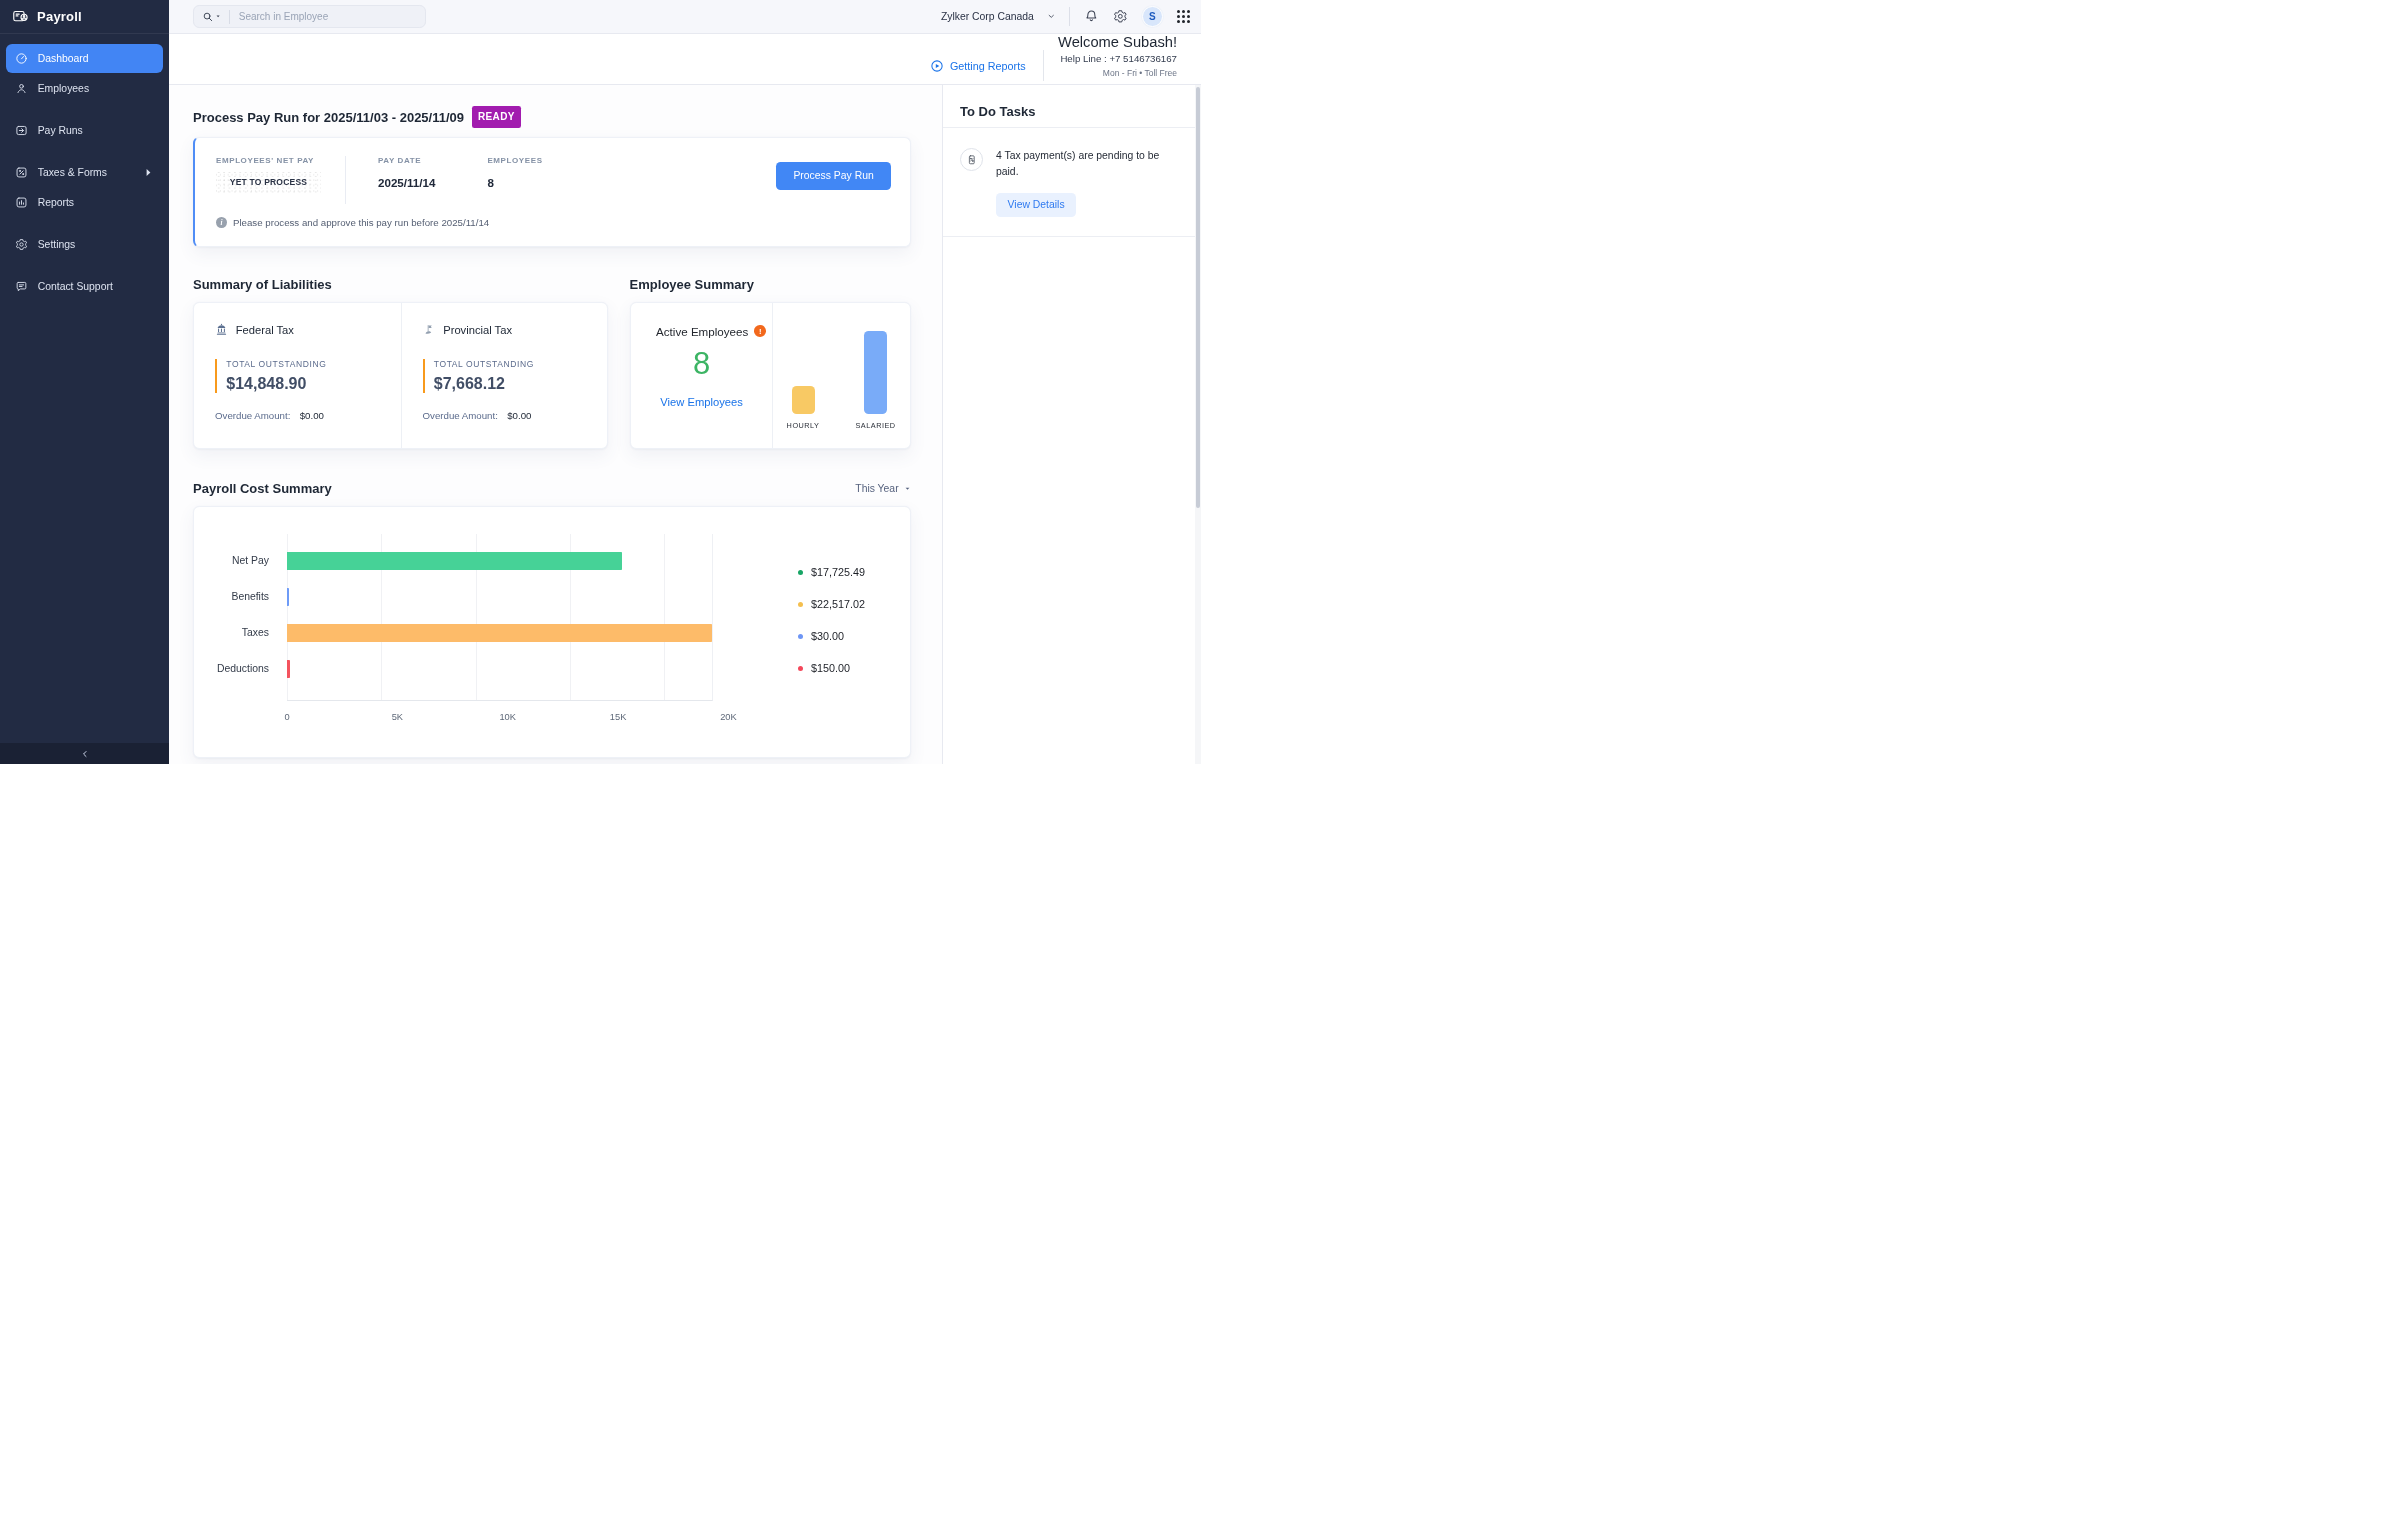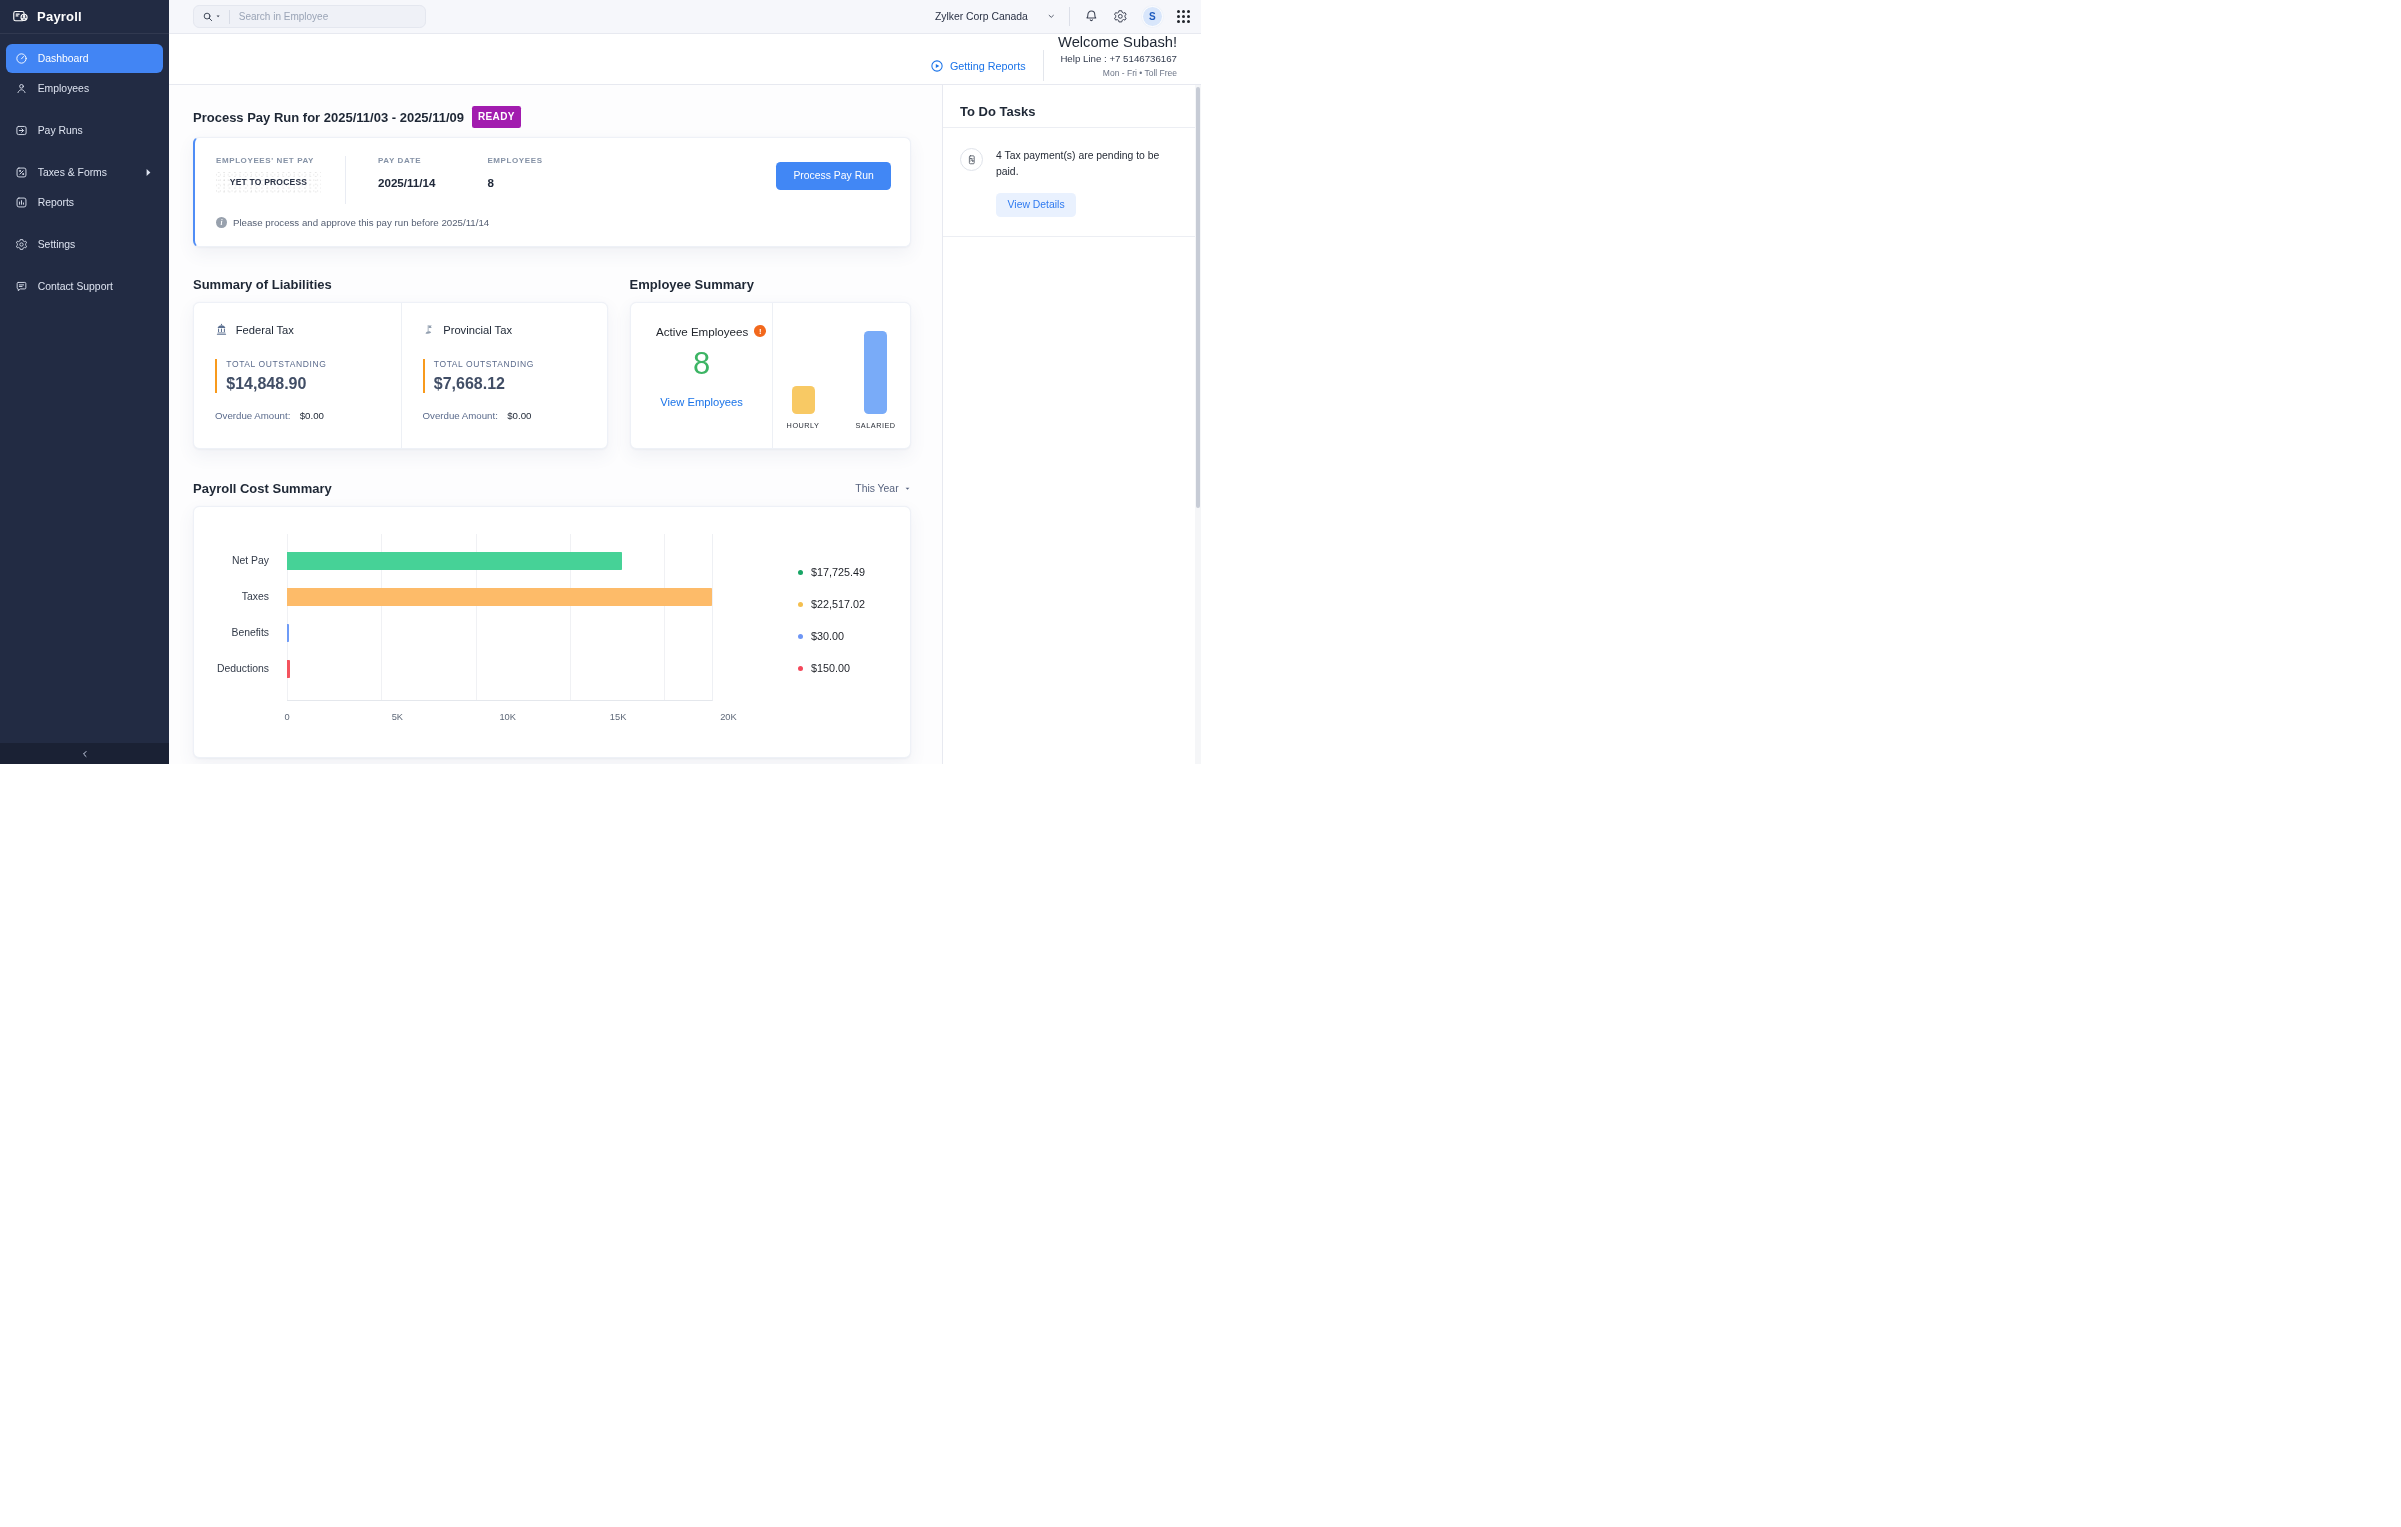--- a/index.html
+++ b/index.html
@@ -21,21 +21,21 @@
   .collapse-bar { position:absolute; left:0; right:0; bottom:0; height:21px; background:#1a2134; display:flex; align-items:center; justify-content:center; cursor:pointer; }
 
   
   .main-col { flex:1; display:flex; flex-direction:column; min-width:0; position:relative; }
   .topbar { height:34px; background:#f6f7fb; border-bottom:0.8px solid #e7e9f0; display:flex; align-items:center; padding:0 10.8px 0 24px; }
   .search-pill { width:233px; height:23px; background:#eff1f7; border:0.8px solid #e4e7ef; border-radius:6.2px; display:flex; align-items:center; padding:0 7.7px; gap:5.4px; }
   .search-pill .sep { width:0.8px; height:14px; background:#d8dce6; margin:0 3.1px; }
   .search-pill input { border:none; outline:none; background:transparent; font-size:10px; color:#3c4454; width:154px; font-family:"Liberation Sans",sans-serif; }
   .search-pill input::placeholder { color:#9aa4b6; }
   .topbar-right { margin-left:auto; display:flex; align-items:center; gap:14px; }
-  .org { display:flex; align-items:center; gap:19px; font-size:10.4px; color:#2a3245; font-weight:500; cursor:pointer; }
+  .org { display:flex; align-items:center; gap:13px; font-size:10.4px; color:#2a3245; font-weight:500; cursor:pointer; }
   .tb-sep { width:0.8px; height:18.5px; background:#dcdfe8; }
   .icon-btn { display:flex; align-items:center; justify-content:center; cursor:pointer; color:#3a4152; }
   .avatar { width:21.6px; height:21.6px; border-radius:50%; background:#d8e6fb; border:1.5px solid #fff; box-shadow:0 0 0 0.8px #eef2f9; color:#1d5bbf; font-weight:700; font-size:10px; display:flex; align-items:center; justify-content:center; cursor:pointer; }
   .grid-dots { display:grid; grid-template-columns:repeat(3,3.1px); grid-gap:1.9px; cursor:pointer; }
   .grid-dots span { width:3.1px; height:3.1px; border-radius:50%; background:#20242b; }
 
   
   .welcome-row { height:51px; background:#fff; border-bottom:0.8px solid #e7e9f0; display:flex; align-items:flex-end; padding:0 24px;flex-direction:column; }
   .welcome-row h1 { font-size:14.7px; font-weight:500; color:#1e2633; }
   .welcome-right { margin-left:auto; display:flex; align-items:center; gap:17px; }
@@ -423,26 +423,26 @@
               <div class="gridline" style="left: 22.2054%;"></div>
               <div class="gridline" style="left: 44.4109%;"></div>
               <div class="gridline" style="left: 66.6163%;"></div>
               <div class="gridline" style="left: 88.8217%;"></div>
               <div class="bar-rows">
                 <div class="bar-row">
                   <span class="row-label">Net Pay</span>
                   <div class="hbar" style="width: 78.7204%; background: rgb(70, 210, 151);"></div>
                 </div>
                 <div class="bar-row">
+                  <span class="row-label">Benefits</span>
+                  <div class="hbar" style="width: 0.133233%; background: rgb(110, 155, 247);"></div>
+                </div>
+                <div class="bar-row">
                   <span class="row-label">Taxes</span>
                   <div class="hbar" style="width: 100%; background: rgb(253, 187, 105);"></div>
-                </div>
-                <div class="bar-row">
-                  <span class="row-label">Benefits</span>
-                  <div class="hbar" style="width: 0.133233%; background: rgb(110, 155, 247);"></div>
                 </div>
                 <div class="bar-row">
                   <span class="row-label">Deductions</span>
                   <div class="hbar" style="width: 0.666163%; background: rgb(244, 83, 94);"></div>
                 </div>
               </div>
             </div>
             <div class="ticks">
               <span class="tick" style="left: 0%;">0</span>
               <span class="tick" style="left: 22.2054%;">5K</span>

